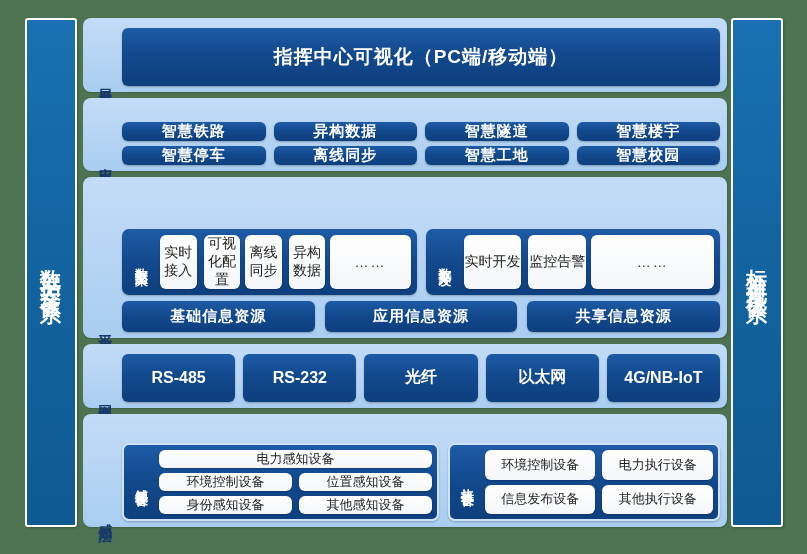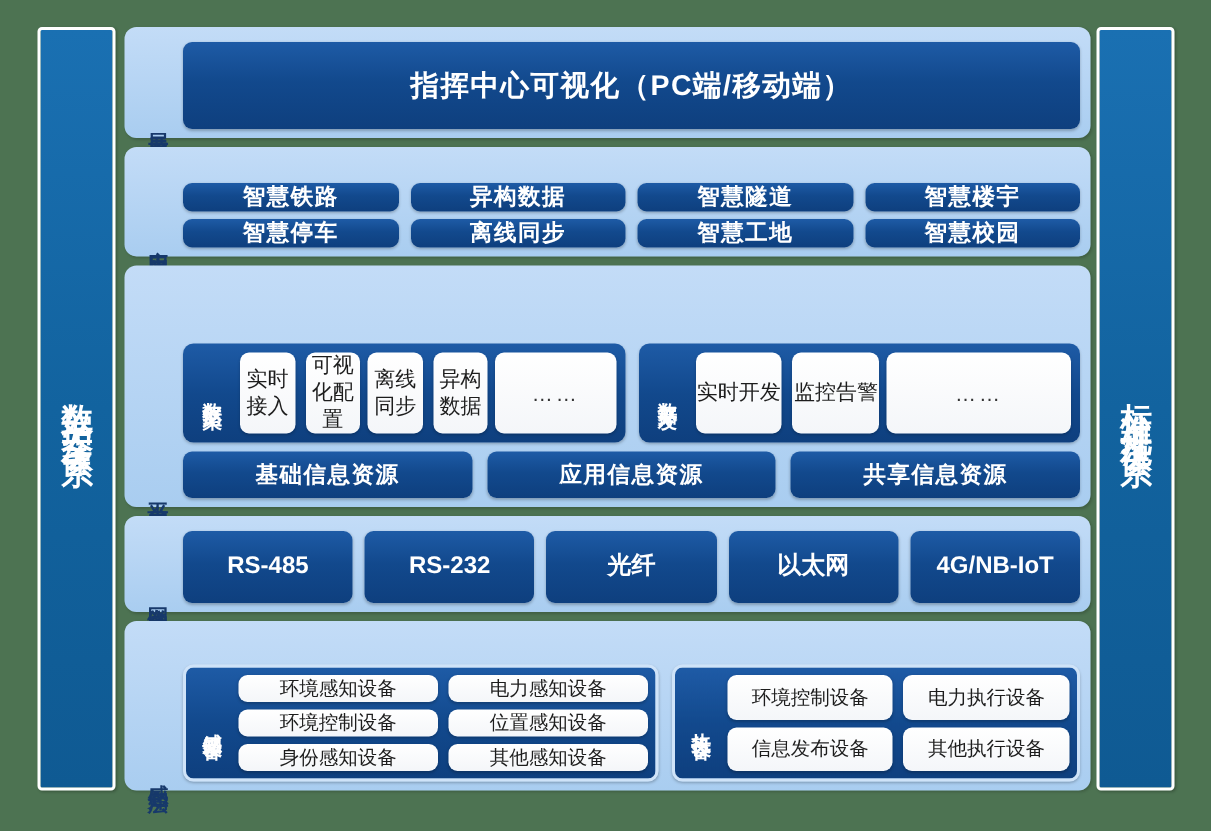--- a/index.html
+++ b/index.html
@@ -393,21 +393,20 @@
       </div>
       <div class="layer-body">
         <div class="sense-top">
 
           <div class="sgroup wide">
             <div class="sgroup-tag">
               <span>感知设备</span>
             </div>
             <div class="sgroup-grid">
               <div class="sgrid-row">
-                <div class="wbox">环境感知设备</div>
                 <div class="wbox">电力感知设备</div>
               </div>
               <div class="sgrid-row">
                 <div class="wbox">环境控制设备</div>
                 <div class="wbox">位置感知设备</div>
               </div>
               <div class="sgrid-row">
                 <div class="wbox">身份感知设备</div>
                 <div class="wbox">其他感知设备</div>
               </div>

